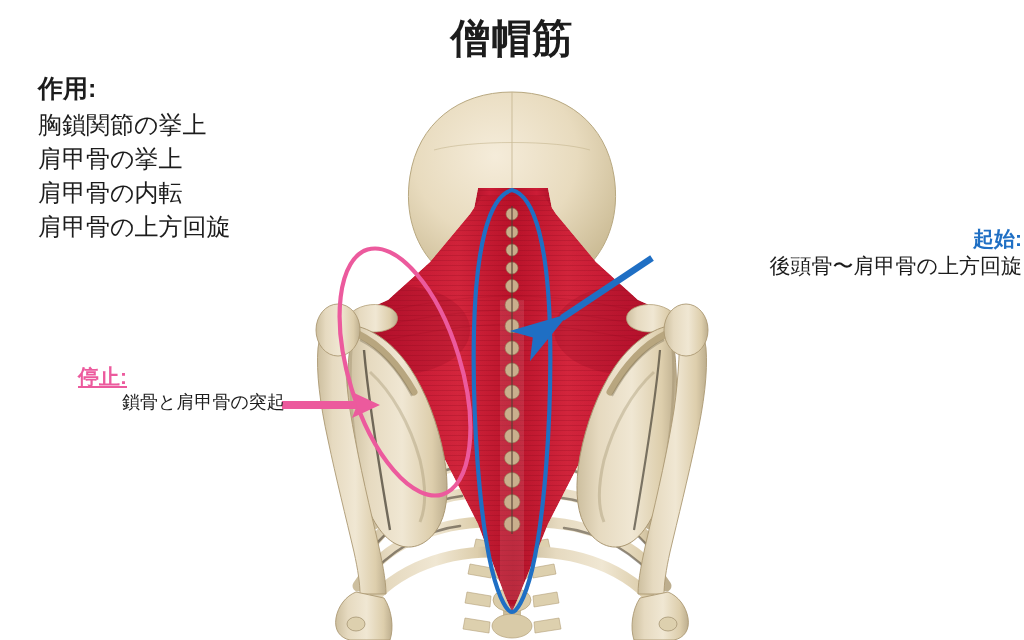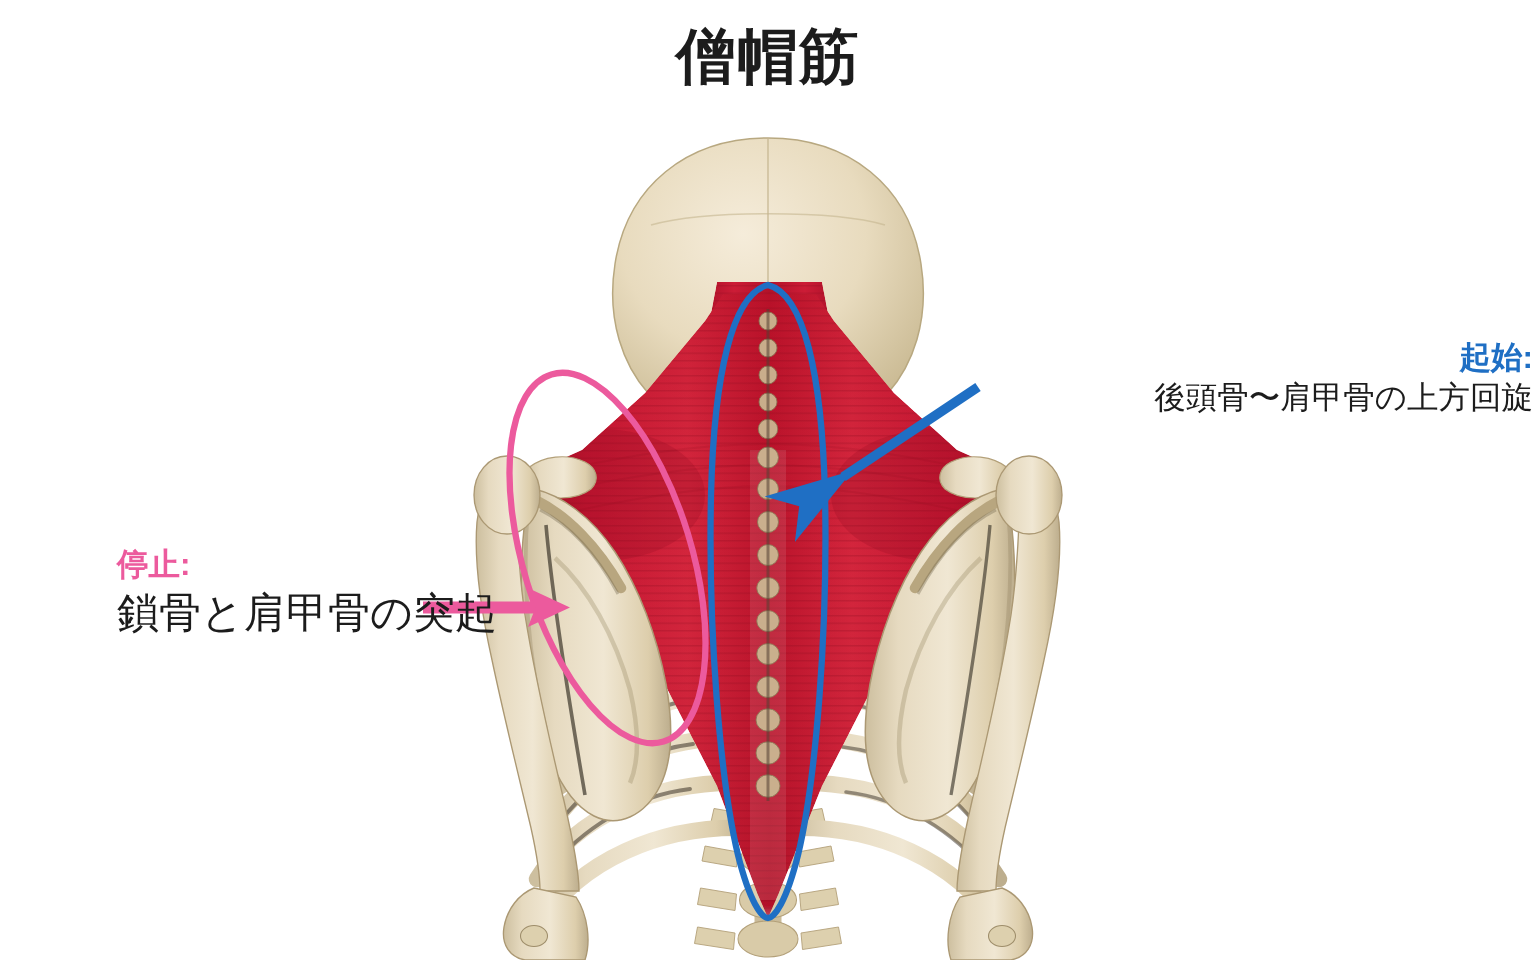--- a/index.html
+++ b/index.html
@@ -82,26 +82,28 @@
     position: absolute;
     left: 78px;
     top: 363px;
     width: 320px;
   }
   #insertion-heading {
     font-size: 21px;
     font-weight: bold;
     color: #ec5a9d;
     line-height: 1.3;
+    text-decoration: underline;
   }
   #insertion-text {
-    font-size: 28px;
+    font-size: 18px;
     color: #1c1c1c;
     line-height: 1.35;
     white-space: nowrap;
+    margin-left: 44px;
   }
 
   
   #figure {
     position: absolute;
     left: 0;
     top: 0;
     width: 1024px;
     height: 640px;
     pointer-events: none;
@@ -435,20 +437,27 @@
 
       <g>
         <line x1="282" y1="405" x2="356" y2="405" stroke="#ec5a9d" stroke-width="8"></line>
         <path d="M380,405 L352,392 L357,405 L352,418 Z" fill="#ec5a9d"></path>
       </g>
     </svg>
   </div>
 
   <div id="page-title">僧帽筋</div>
 
+  <div id="action-block">
+    <div id="action-heading">作用:</div>
+    <div class="action-item">胸鎖関節の挙上</div>
+    <div class="action-item">肩甲骨の挙上</div>
+    <div class="action-item">肩甲骨の内転</div>
+    <div class="action-item">肩甲骨の上方回旋</div>
+  </div>
 
   <div id="origin-block">
     <div id="origin-heading">起始:</div>
     <div id="origin-text">後頭骨〜肩甲骨の上方回旋</div>
   </div>
 
   <div id="insertion-block">
     <div id="insertion-heading">停止:</div>
     <div id="insertion-text">鎖骨と肩甲骨の突起</div>
   </div>

